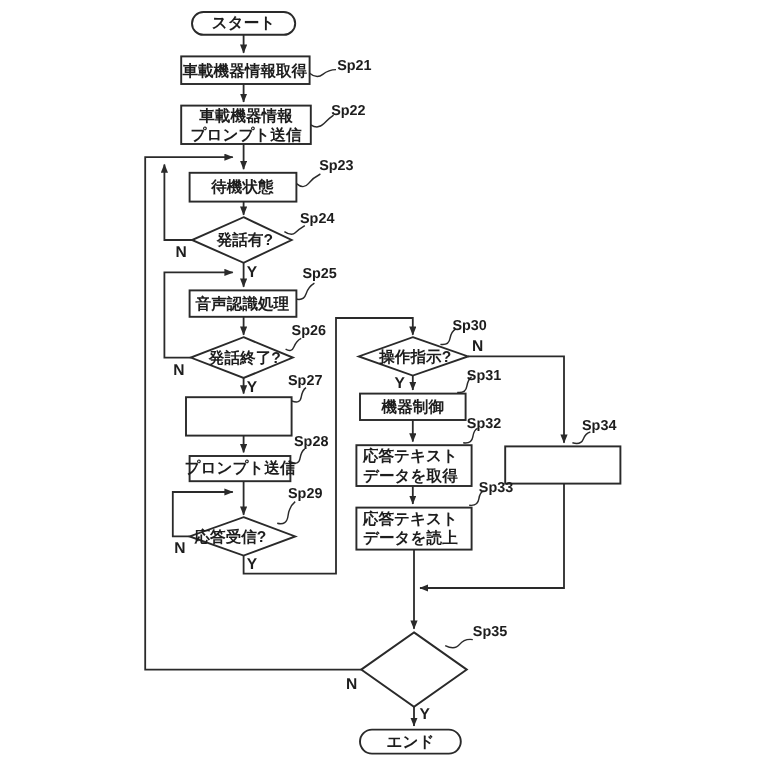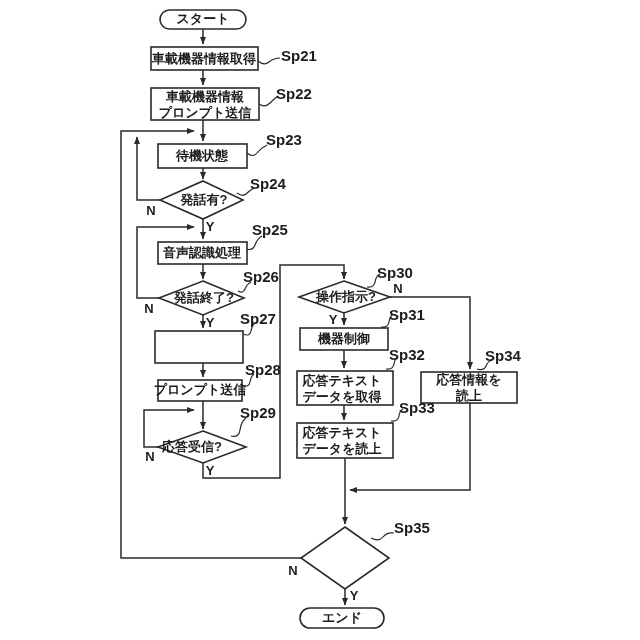--- a/index.html
+++ b/index.html
@@ -1,21 +1,21 @@
 <!DOCTYPE html>
 <html><head>
 <meta charset="utf-8">
 <style>
   html,body{margin:0;padding:0;background:#ffffff;}
   #page{position:relative;width:640px;height:640px;background:#ffffff;overflow:hidden;
         font-family:"Liberation Sans","DejaVu Sans",sans-serif;color:#1d1d1d;font-weight:bold;}
   #canvas{position:absolute;left:0;top:0;}
   .txt{position:absolute;transform:translate(-50%,-50%);text-align:center;
        font-size:13px;line-height:15.5px;white-space:pre-line;color:#1d1d1d;}
-  .step{position:absolute;font-size:15px;color:#1d1d1d;white-space:nowrap;}
+  .step{position:absolute;font-size:12px;color:#1d1d1d;white-space:nowrap;}
   .branch{position:absolute;transform:translate(-50%,-50%);font-size:13px;color:#1d1d1d;}
 </style>
 </head>
 <body>
 
 <div id="page">
 
   <svg id="canvas" width="640" height="640" viewBox="0 0 640 640">
     <defs>
       <marker id="ah" markerWidth="9" markerHeight="8" refX="7" refY="3" orient="auto" markerUnits="userSpaceOnUse">
@@ -97,22 +97,20 @@
   <div class="txt" style="left:202px;top:253px">音声認識処理</div>
   <div class="txt" style="left:204px;top:298px">発話終了?</div>
   <div class="txt" style="left:200px;top:390px">プロンプト送信</div>
   <div class="txt" style="left:192px;top:447px">応答受信?</div>
   <div class="txt" style="left:346px;top:297px">操作指示?</div>
   <div class="txt" style="left:344px;top:339px">機器制御</div>
   <div class="txt" style="left:342px;top:388px">応答テキスト
 データを取得</div>
   <div class="txt" style="left:342px;top:440px">応答テキスト
 データを読上</div>
-  <div class="txt" style="left:469px;top:387px">応答情報を
-読上</div>
   <div class="txt" style="left:342px;top:618px">エンド</div>
 
   <div class="step" style="left:281px;top:47px">Sp21</div>
   <div class="step" style="left:276px;top:85px">Sp22</div>
   <div class="step" style="left:266px;top:131px">Sp23</div>
   <div class="step" style="left:250px;top:175px">Sp24</div>
   <div class="step" style="left:252px;top:221px">Sp25</div>
   <div class="step" style="left:243px;top:268px">Sp26</div>
   <div class="step" style="left:240px;top:310px">Sp27</div>
   <div class="step" style="left:245px;top:361px">Sp28</div>

